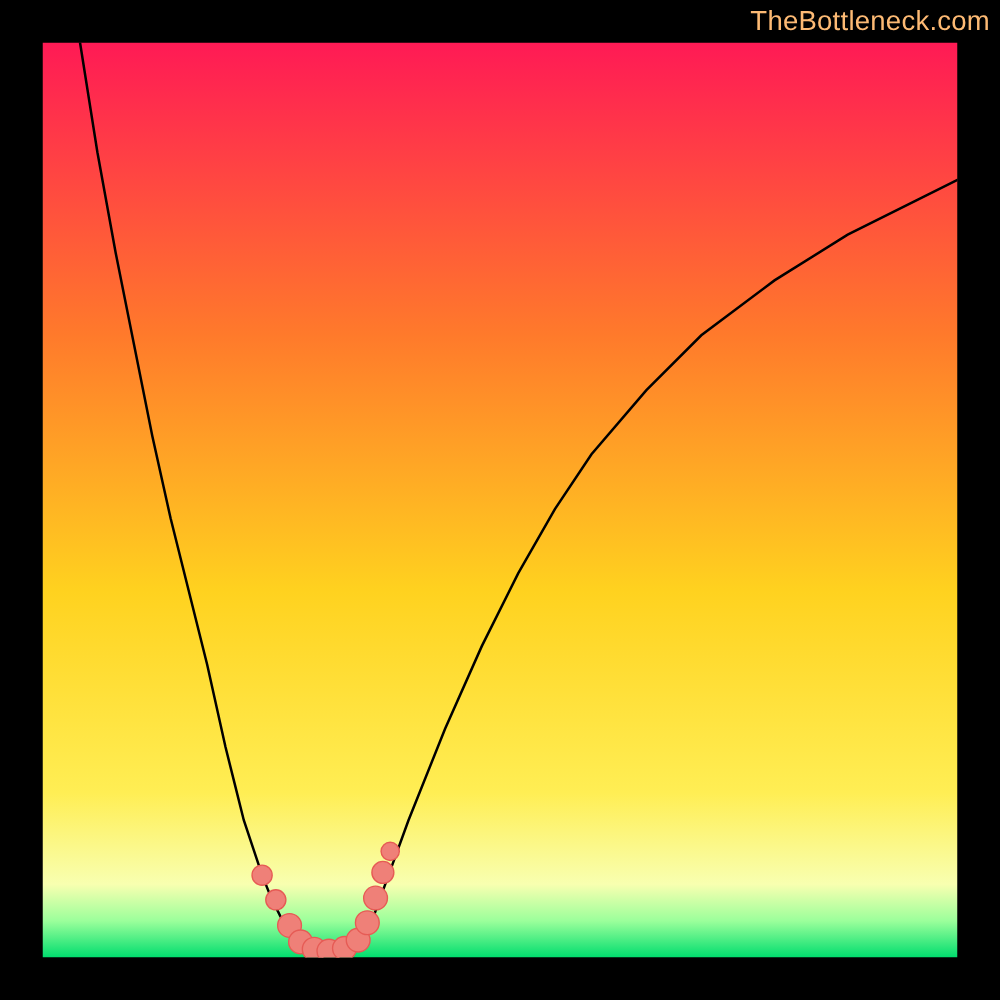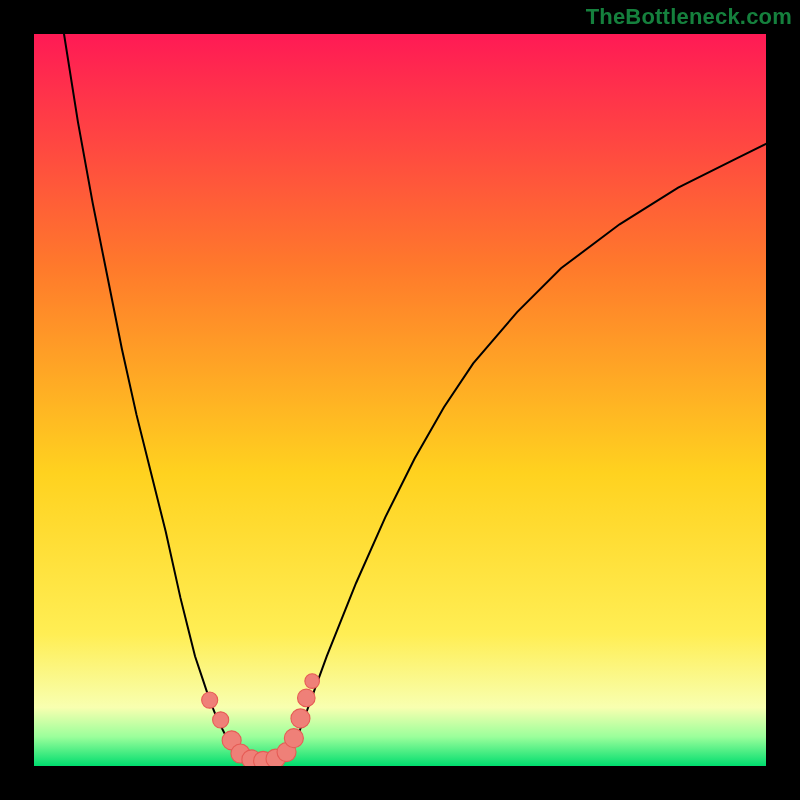--- a/index.html
+++ b/index.html
@@ -15,22 +15,22 @@
     position: relative;
     width: 800px;
     height: 800px;
     background: #000000;
   }
   .watermark {
     position: absolute;
     top: 4px;
     right: 8px;
     font-size: 22px;
-    font-weight: 700;
-    color: #15803d;
+    font-weight: 400;
+    color: #fdba74;
     letter-spacing: 0.2px;
     z-index: 10;
   }
   svg.plot {
     position: absolute;
     left: 34px;
     top: 34px;
     width: 732px;
     height: 732px;
     display: block;

